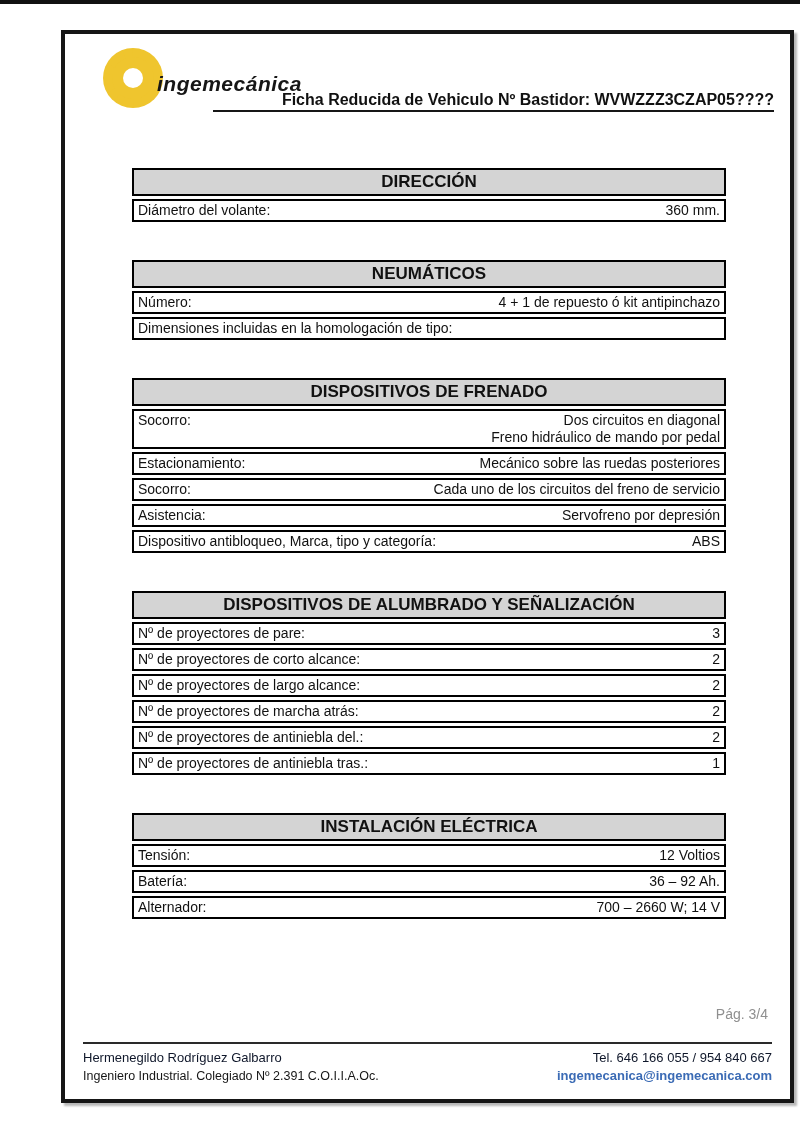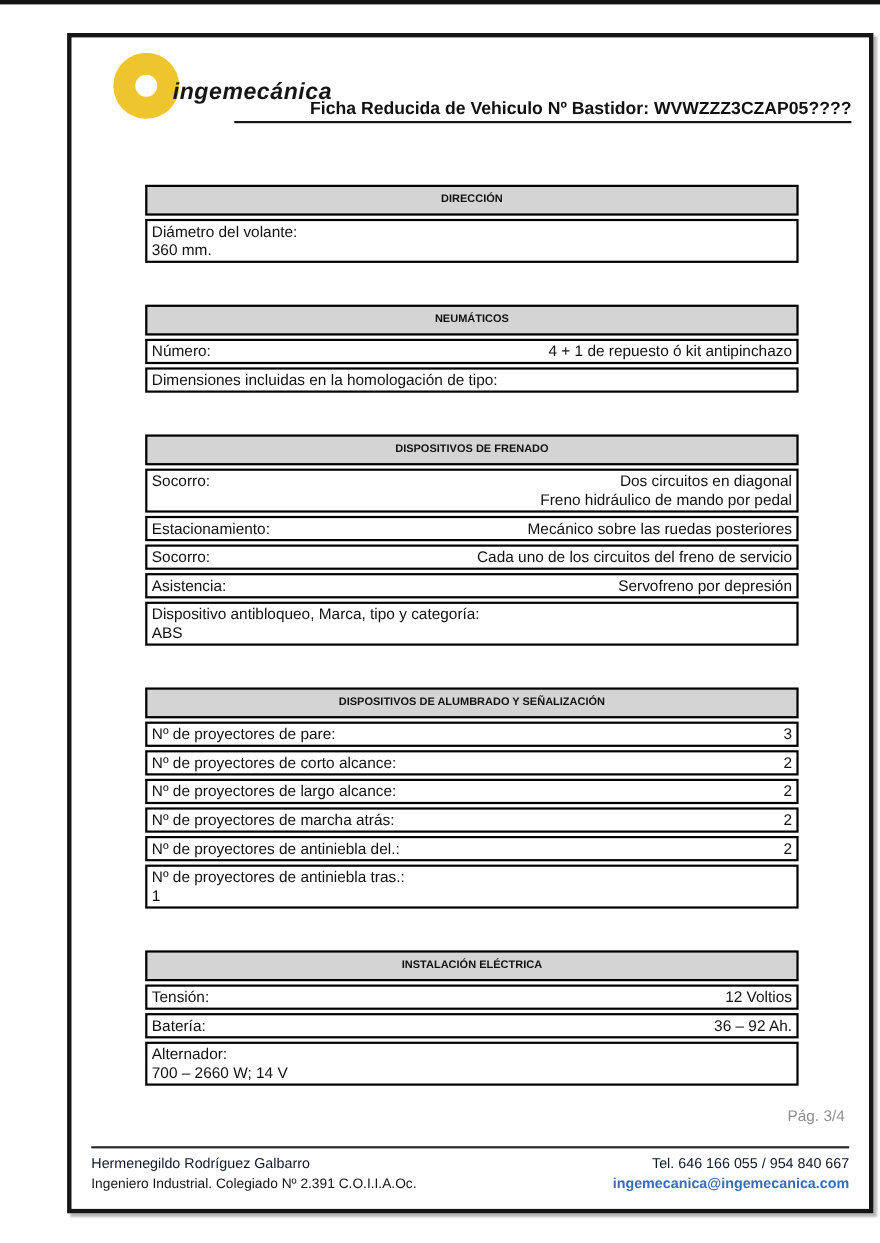--- a/index.html
+++ b/index.html
@@ -60,35 +60,35 @@
   
   .sections {
     position: absolute; top: 134px; left: 67px; width: 594px;
   }
   .spec-section { margin-bottom: 38px; }
   .sec-header {
     border: 2px solid #000;
     background: var(--table-header-bg);
     text-align: center;
     font-weight: bold;
-    font-size: 10px;
+    font-size: 17px;
     line-height: 24px;
     margin-bottom: 3px;
   }
   .sec-row {
     border: 2px solid #000;
     margin-bottom: 3px;
     display: flex;
     align-items: flex-start;
     font-size: 14px;
     line-height: 17px;
     padding: 1px 4px;
     background: #fff;
   }
-  .sec-row:last-child { margin-bottom: 0; flex-direction: column; }
+  .sec-row:last-child { margin-bottom: 0; }
   .row-label { flex: 0 0 auto; text-align: left; white-space: nowrap; }
   .row-value { flex: 1 1 auto; text-align: right; }
   
   .pagenum {
     position: absolute; top: 972px; right: 22px;
     color: #8f8f8f; font-size: 14px;
   }
   .footer {
     position: absolute; left: 18px; right: 18px; top: 1008px;
     border-top: 2px solid #2a2a2a;

